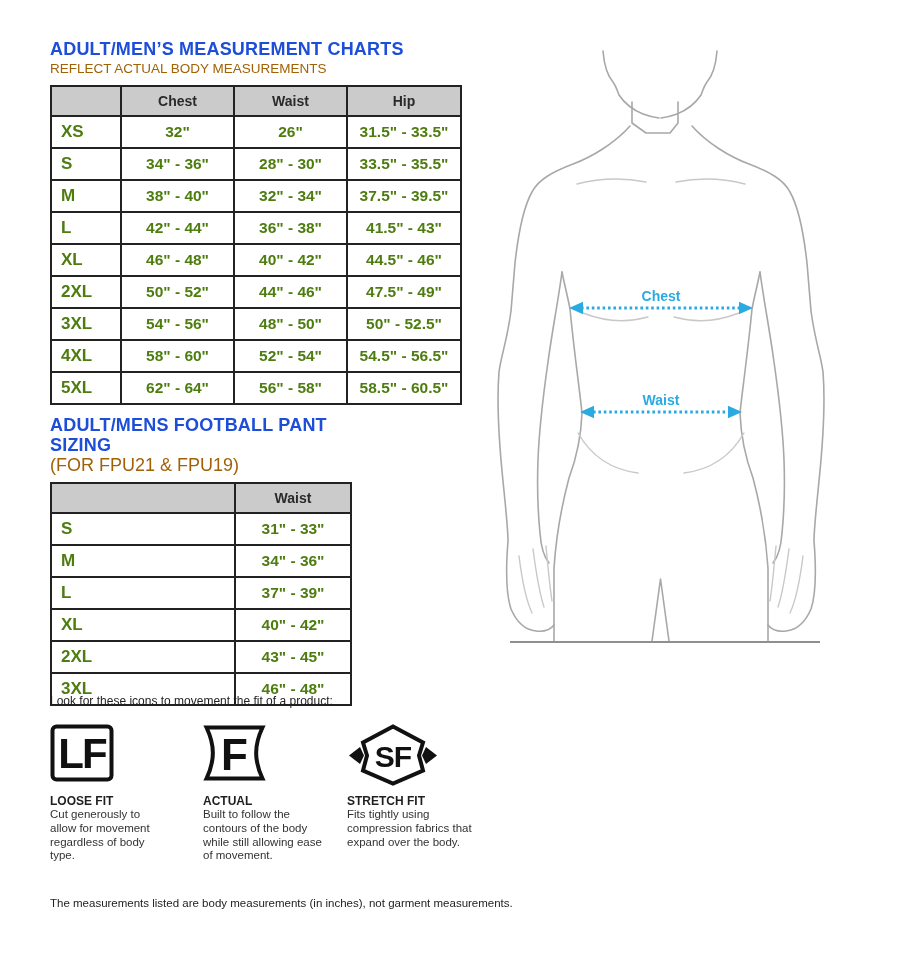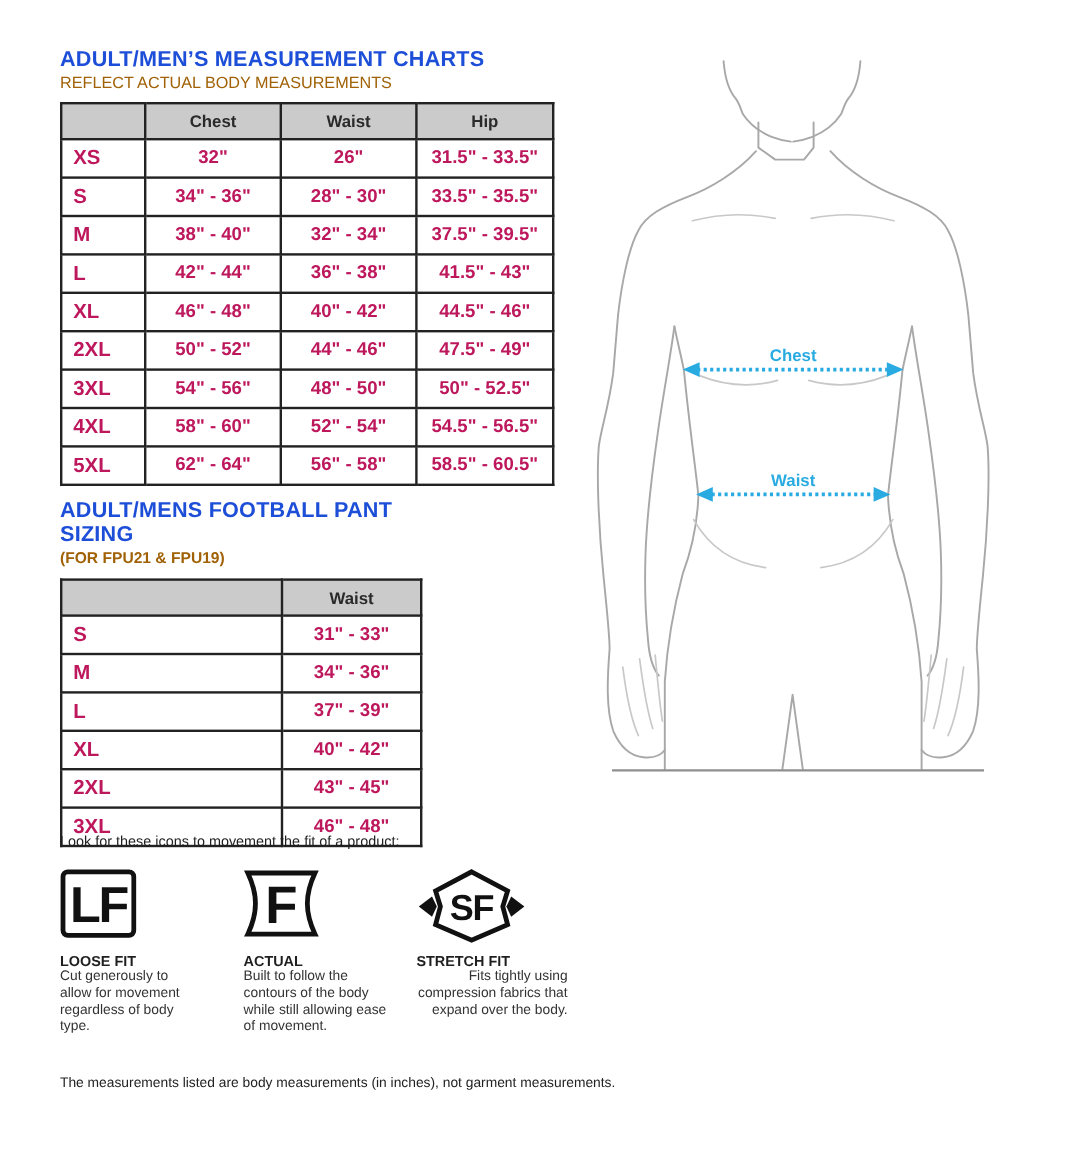--- a/index.html
+++ b/index.html
@@ -4,26 +4,26 @@
 <style>
   html,body{margin:0;padding:0;}
   body{
     width:900px;height:980px;position:relative;background:#ffffff;
     font-family:"Liberation Sans", sans-serif;color:#222;overflow:hidden;
   }
   .abs{position:absolute;}
   
   .sec-title{font-size:18px;font-weight:bold;color:#1d4ed8;letter-spacing:.2px;line-height:20px;}
   .sec-sub{font-size:13.5px;color:#a16207;line-height:16px;margin-top:2px;}
-  .sec-sub.bold{font-size:13px;font-weight:bold;}
+  .sec-sub.bold{font-size:18px;font-weight:normal;}
   
   table{border-collapse:collapse;table-layout:fixed;margin-top:8px;}
   th,td{border:2px solid #222;}
   th{background:#cbcbcb;height:26px;font-size:14px;font-weight:bold;color:#2a2a2a;text-align:center;}
-  td{height:28px;text-align:center;font-size:15.5px;font-weight:bold;color:#be185d;}
+  td{height:28px;text-align:center;font-size:15.5px;font-weight:bold;color:#4d7c0f;}
   td.size-col{text-align:left;padding-left:9px;font-size:17px;}
   
   .fit-intro{font-size:12px;color:#1e1e1e;}
   .fit-item{position:absolute;top:30px;width:132px;}
   .fit-icon-wrap{height:66px;display:flex;align-items:flex-start;}
   .fit-name{font-size:12px;font-weight:bold;color:#1f1f1f;margin-top:4px;}
   .fit-desc{font-size:11.5px;color:#333;line-height:1.2;margin-top:0;}
   
   .footnote p{margin:0;font-size:11.5px;color:#222;line-height:1.22;}
   
@@ -181,21 +181,21 @@
   <div class="fit-item" style="left:297px;">
     <div class="fit-icon-wrap">
       <svg width="92" height="62" viewBox="0 0 92 61">
         <path d="M 46,2 L 76,18 L 72,31 L 76,46 L 46,59 L 16,46 L 20,31 L 16,18 Z" fill="none" stroke="#111" stroke-width="4" stroke-linejoin="miter"></path>
         <polygon points="2,31 13,22.5 17,31 13,39.5" fill="#111"></polygon>
         <polygon points="90,31 79,22.5 75,31 79,39.5" fill="#111"></polygon>
         <text class="icon-letter" x="46" y="42" text-anchor="middle" font-size="30" letter-spacing="-1" fill="#111">SF</text>
       </svg>
     </div>
     <div class="fit-name">STRETCH FIT</div>
-    <div class="fit-desc" style="width:126px;text-align:right;">Fits tightly using compression fabrics that expand over the body.</div>
+    <div class="fit-desc" style="width:126px;">Fits tightly using compression fabrics that expand over the body.</div>
   </div>
 </div>
 
 <div class="abs footnote" style="left:50px;top:896px;width:505px;">
   <p>The measurements listed are body measurements (in inches), not garment measurements.</p>
 </div>
 
 <div class="abs" style="left:480px;top:0;width:420px;height:660px;">
   <svg width="420" height="660" viewBox="0 0 420 660">
     <g fill="none" stroke="#a8a8a8" stroke-width="1.6" stroke-linecap="round" stroke-linejoin="round">

